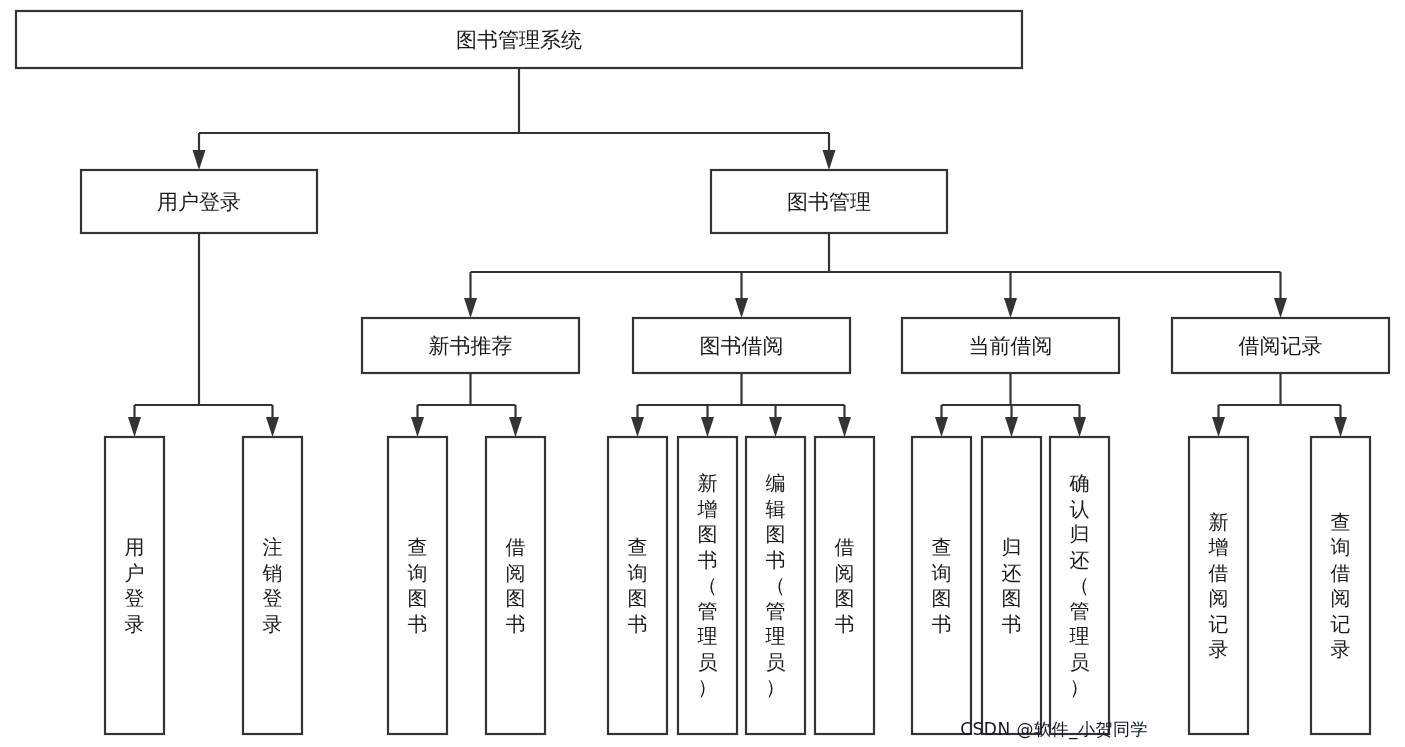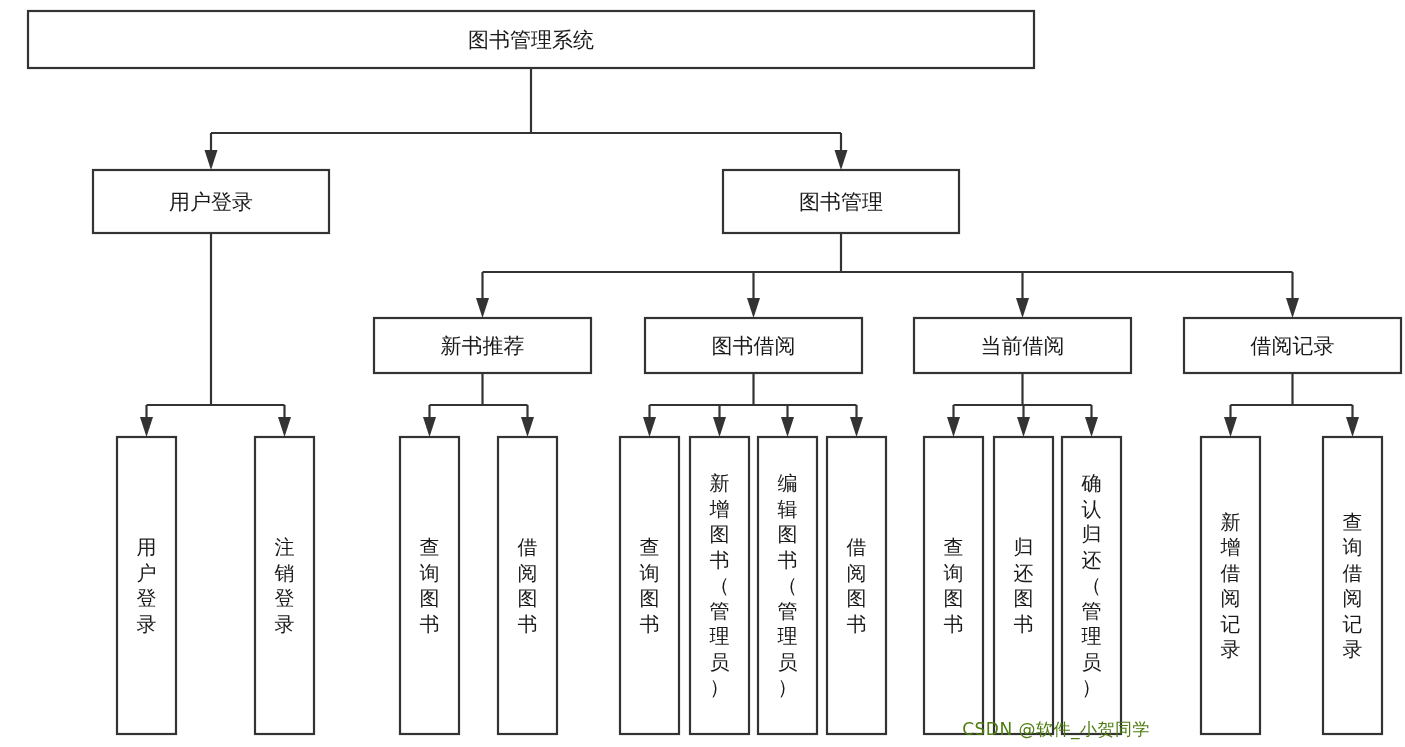--- a/index.html
+++ b/index.html
@@ -12,21 +12,20 @@
     width: 1405px;
     height: 747px;
     font-family: "Liberation Sans", "DejaVu Sans", sans-serif;
     overflow: hidden;
     position: relative;
   }
   #diagram-root {
     position: relative;
     width: 1148px;
     height: 747px;
-    margin-left: 12px;
   }
   svg.flowchart {
     position: absolute;
     left: 0;
     top: 0;
     width: 1405px;
     height: 747px;
     display: block;
   }
   .node-box {
@@ -52,23 +51,23 @@
     dominant-baseline: middle;
   }
   .node-label-vertical {
     fill: #1a1a1a;
     font-family: "DejaVu Sans", "Liberation Sans", sans-serif;
     font-size: 20px;
     text-anchor: middle;
   }
   .watermark {
     position: absolute;
-    right: 10px;
+    right: 0;
     bottom: 6px;
-    color: #4d7c0f;
+    color: #0f172a;
     font-size: 17px;
     font-family: "DejaVu Sans", "Liberation Sans", sans-serif;
     letter-spacing: 0.5px;
     white-space: nowrap;
     pointer-events: none;
   }
 </style>
 </head>
 <body>
 

